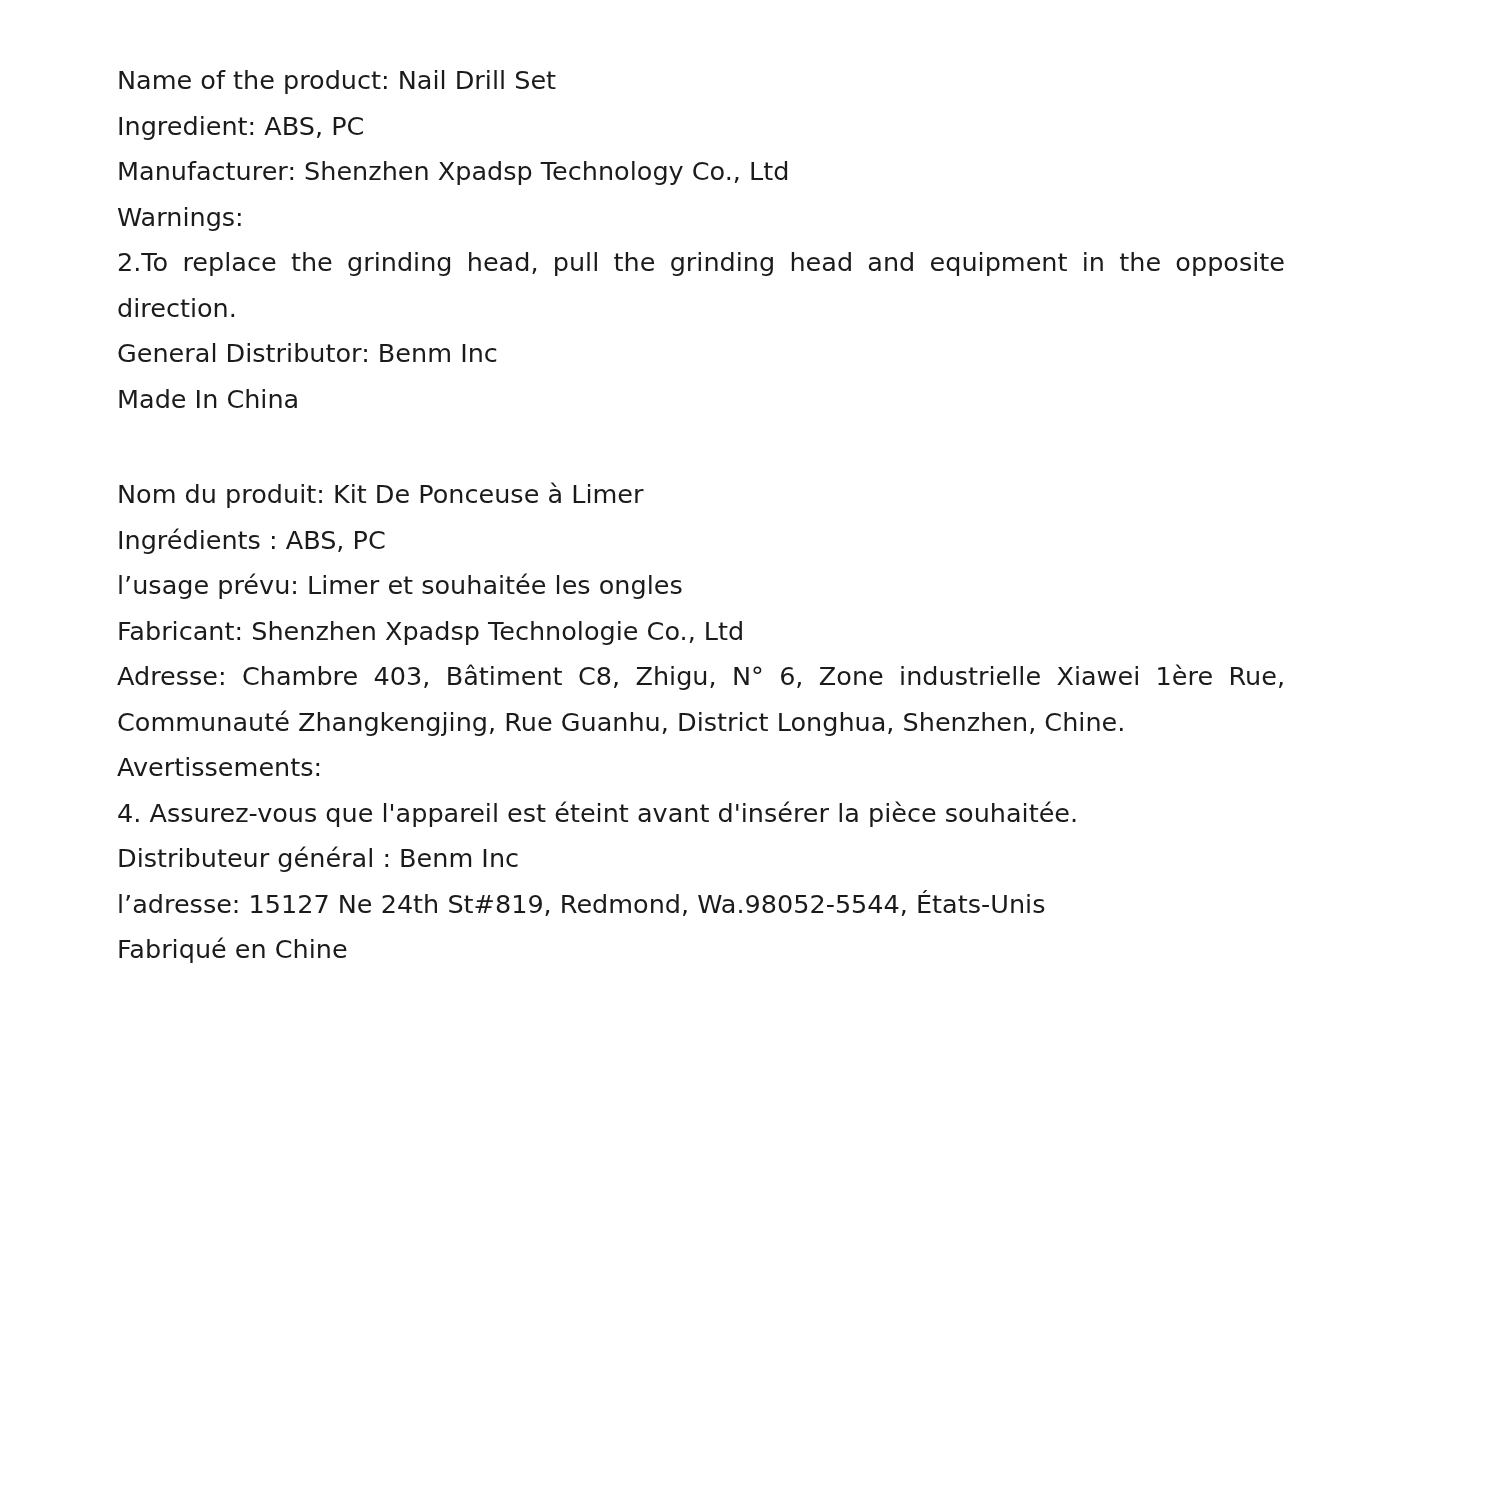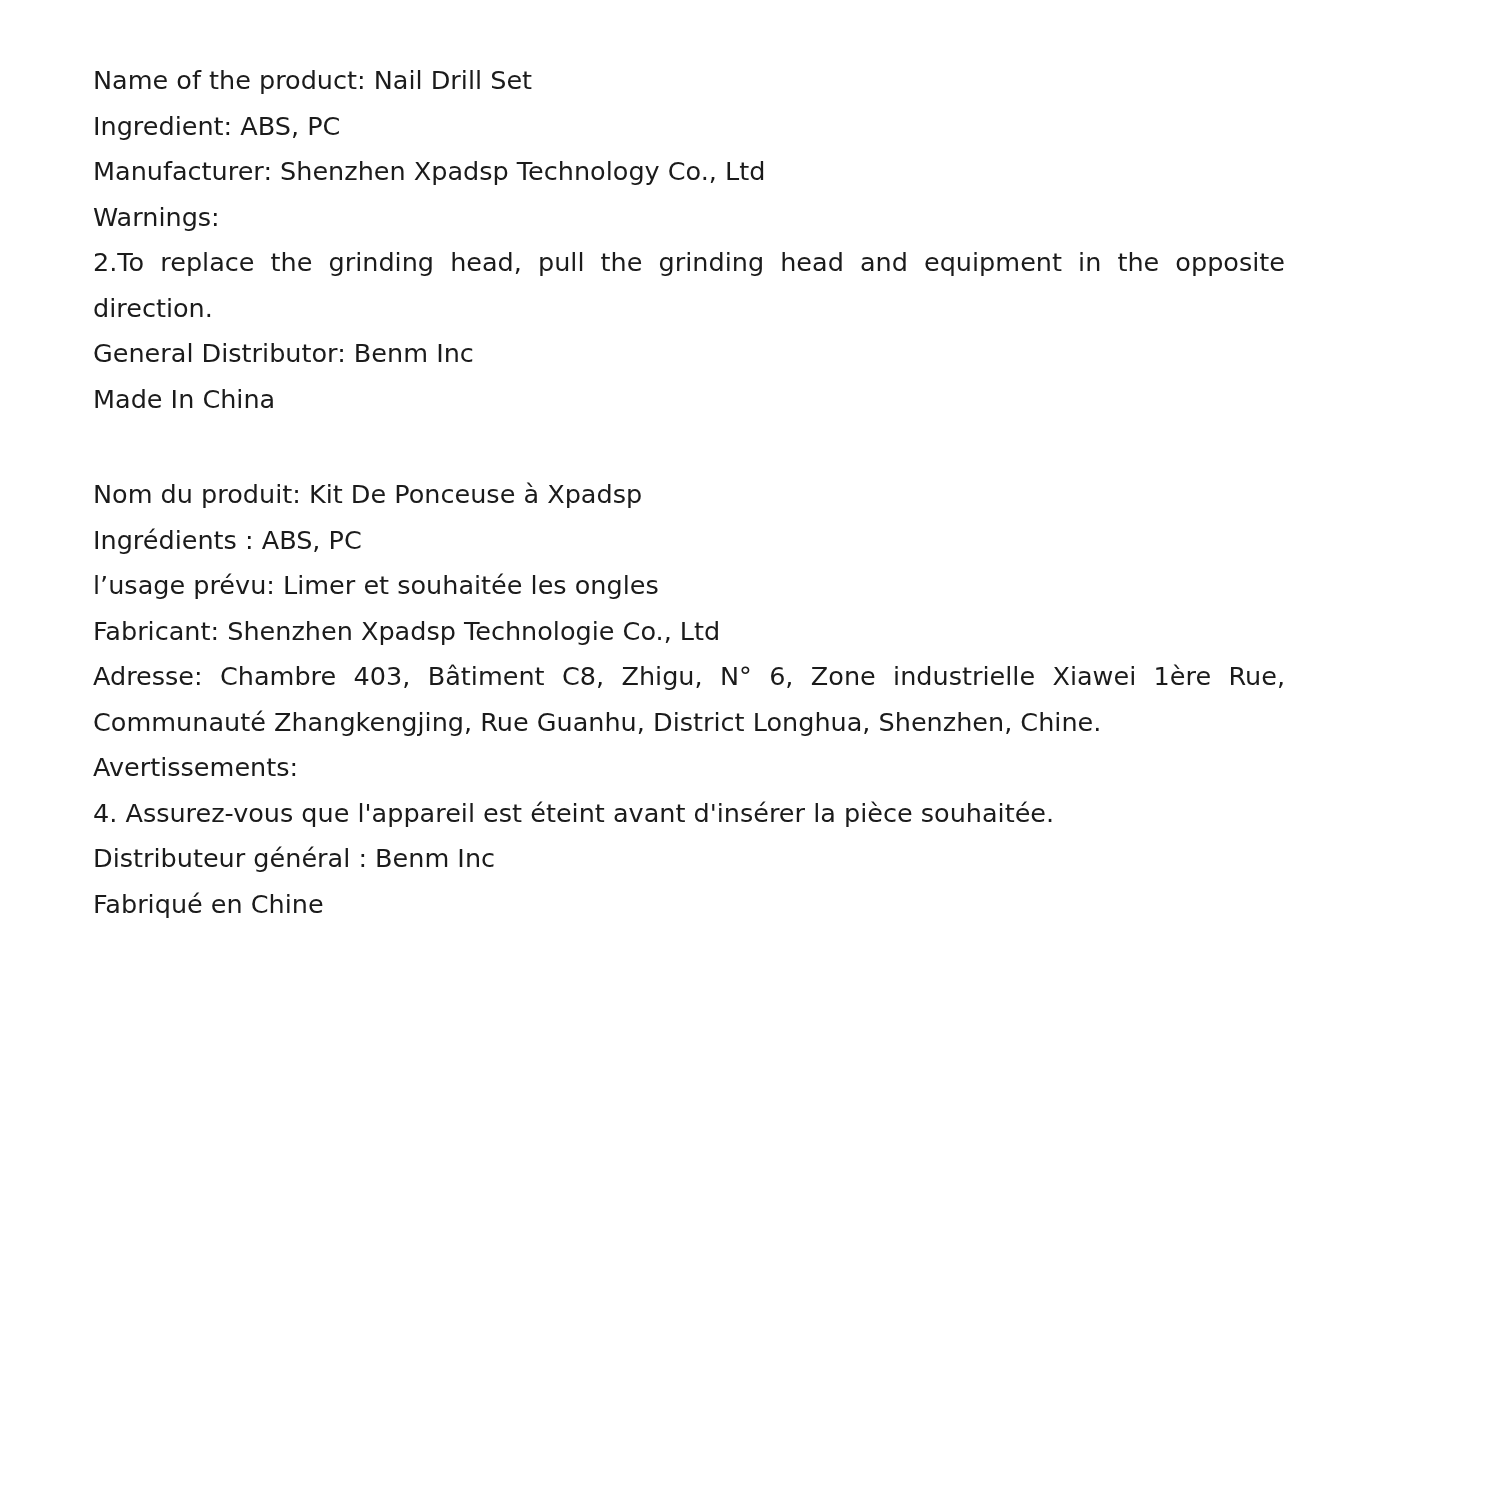--- a/index.html
+++ b/index.html
@@ -11,21 +11,21 @@
     width: 1500px;
     height: 1500px;
     font-family: "DejaVu Sans", sans-serif;
     color: #1b1b1b;
     overflow: hidden;
   }
   .page {
     box-sizing: border-box;
     width: 1500px;
     height: 1500px;
-    padding: 58px 215px 40px 93px;
+    padding: 58px 215px 40px 117px;
     background: #fff;
   }
   .block {
     font-size: 25.5px;
     line-height: 45.5px;
     text-align: justify;
     text-justify: inter-word;
   }
   .block p {
     margin: 0;
@@ -49,24 +49,25 @@
     <p class="nowrap">Manufacturer: Shenzhen Xpadsp Technology Co., Ltd</p>
     <p class="nowrap">Warnings:</p>
     <p>2.To replace the grinding head, pull the grinding head and equipment in the opposite direction.</p>
     <p class="nowrap">General Distributor: Benm Inc</p>
     <p class="nowrap">Made In China</p>
   </section>
 
   <div class="spacer"></div>
 
   <section class="block">
-    <p class="nowrap">Nom du produit: Kit De Ponceuse à Xpadsp</p>
+    <p class="nowrap">Nom du produit: Kit De Ponceuse à Limer</p>
     <p class="nowrap">Ingrédients : ABS, PC</p>
     <p class="nowrap">l’usage prévu: Limer et souhaitée les ongles</p>
     <p class="nowrap">Fabricant: Shenzhen Xpadsp Technologie Co., Ltd</p>
     <p>Adresse: Chambre 403, Bâtiment C8, Zhigu, N°   6, Zone industrielle Xiawei 1ère Rue, Communauté Zhangkengjing, Rue Guanhu, District Longhua, Shenzhen, Chine.</p>
     <p class="nowrap">Avertissements:</p>
     <p class="nowrap">4. Assurez-vous que l'appareil est éteint avant d'insérer la pièce souhaitée.</p>
     <p class="nowrap">Distributeur général : Benm Inc</p>
+    <p class="nowrap">l’adresse: 15127 Ne 24th St#819, Redmond, Wa.98052-5544, États-Unis</p>
     <p class="nowrap">Fabriqué en Chine</p>
   </section>
 
 </div>
 
 </body></html>

